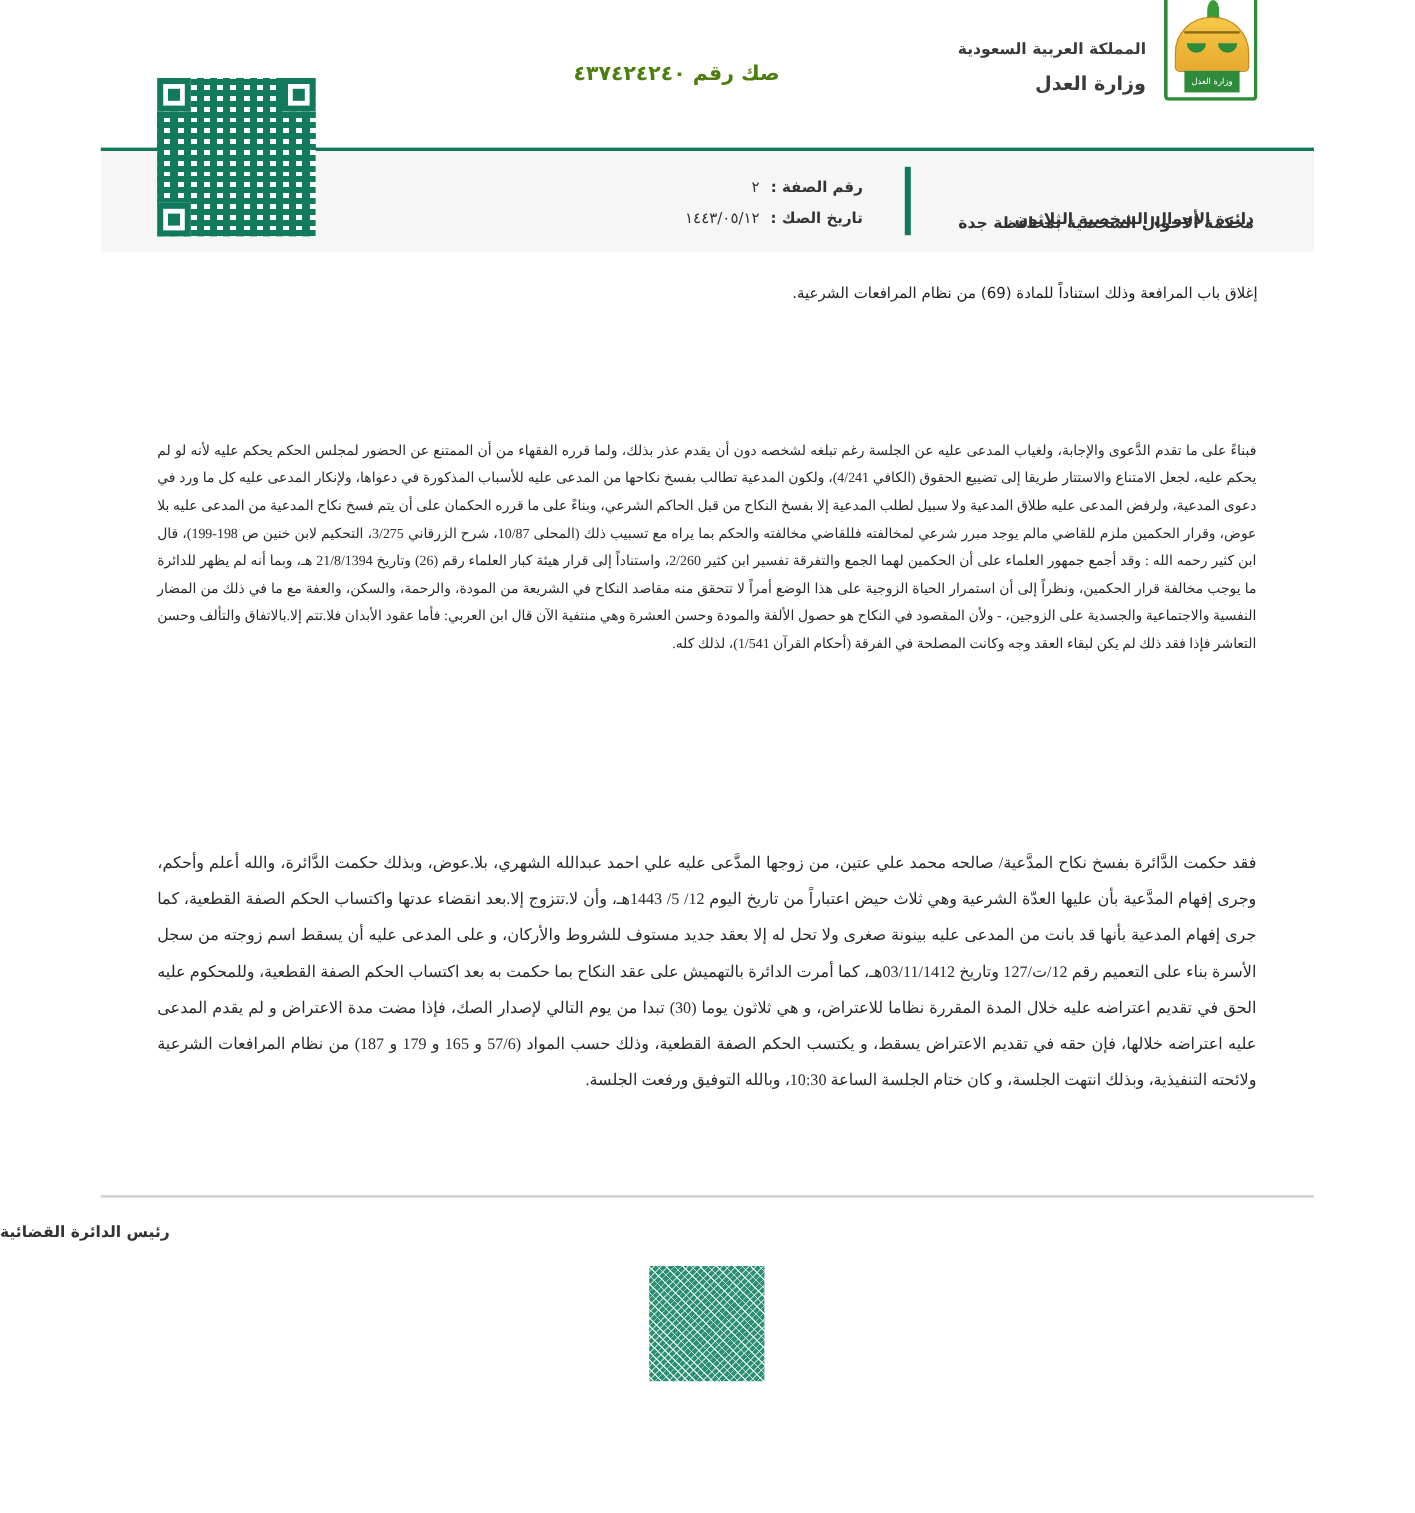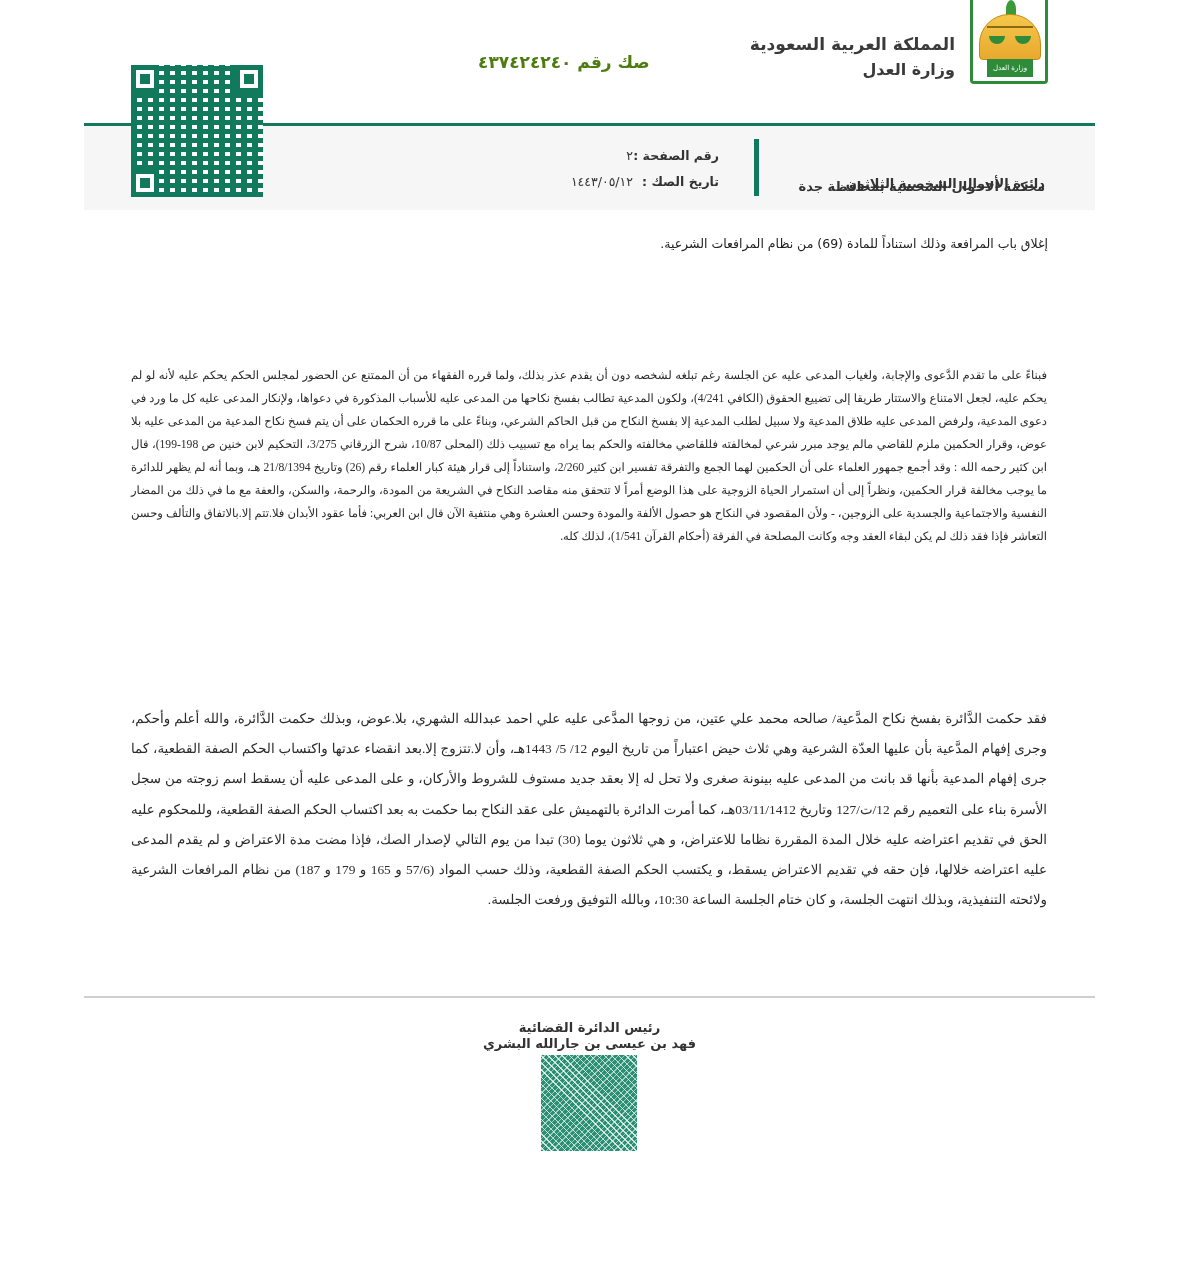--- a/index.html
+++ b/index.html
@@ -23,21 +23,21 @@
   .logo .scale-bar { position: absolute; left: 14px; top: 26px; width: 46px; height: 2px; background: #8a6a12; }
   .logo .pan { position: absolute; top: 36px; width: 16px; height: 8px; background: #2e8b3a; border-radius: 0 0 10px 10px; }
   .logo .pan.l { left: 16px; } .logo .pan.r { left: 42px; }
   .logo .band {
     position: absolute; left: 14px; bottom: 4px; width: 46px; height: 18px;
     background: #2e8b3a; color: #fff; font-size: 7px; text-align: center; line-height: 18px;
   }
 
   .country {
     position: absolute; right: 224px; top: 34px; direction: rtl;
-    font-family: "DejaVu Sans", sans-serif; font-weight: bold; font-size: 17px; color: #3a3a3a;
+    font-family: "DejaVu Sans", sans-serif; font-weight: bold; font-size: 13px; color: #3a3a3a;
   }
   .ministry {
     position: absolute; right: 224px; top: 60px; direction: rtl;
     font-family: "DejaVu Sans", sans-serif; font-weight: bold; font-size: 16px; color: #3a3a3a;
   }
   .deed-no {
     position: absolute; left: 478px; top: 52px; direction: rtl;
     font-weight: bold; font-size: 17px; color: #4d7c0f; white-space: nowrap;
   }
 
@@ -80,21 +80,21 @@
   .para {
     position: absolute; left: 131px; width: 916px; direction: rtl; text-align: justify;
     text-align-last: right; color: #2a2a2a; font-family: Liberation Serif, serif;
   }
   .para.reasons { top: 364px; font-size: 11.6px; line-height: 23px; }
   .para.ruling { top: 704px; font-size: 13.4px; line-height: 30.2px; }
 
   .bottom-rule { position: absolute; left: 84px; top: 996px; width: 1011px; height: 2px; background: #cfcfcf; }
 
   .signer-title, .signer-name {
-    position: absolute; left: 0; width: 1179px; text-align: center; direction: rtl;
+    position: absolute; left: 0; width: 1179px; text-align: left; direction: rtl;
     font-weight: bold; font-size: 13px; color: #333;
   }
   .signer-title { top: 1020px; } .signer-name { top: 1036px; }
 
   .qr-bottom {
     position: absolute; left: 541px; top: 1055px; width: 96px; height: 96px;
     background:
       repeating-linear-gradient(45deg, #2b8f74 0 2px, #cfe6de 2px 3px, #2b8f74 3px 5px),
       repeating-linear-gradient(-45deg, rgba(255,255,255,0.55) 0 1px, transparent 1px 4px);
     background-blend-mode: screen;
@@ -131,33 +131,32 @@
     <div class="fp tl"></div>
     <div class="fp tr"></div>
     <div class="fp bl"></div>
   </div>
 
   <div class="court-name">محكمة الاحوال الشخصية بمحافظة جدة</div>
   <div class="circuit-name">دائرة الأحوال الشخصية الثلاثون</div>
   <div class="vbar"></div>
 
   <div class="meta-row page-no">
-    <span class="lbl">رقم الصفحة :</span>
+    <span class="lbl">رقم الصفة :</span>
     <span>٢</span>
   </div>
   <div class="meta-row deed-date">
     <span class="lbl">تاريخ الصك :</span>
     <span>١٤٤٣/٠٥/١٢</span>
   </div>
 
   <div class="intro-line">إغلاق باب المرافعة وذلك استناداً للمادة (69) من نظام المرافعات الشرعية.</div>
 
   <div class="para reasons">فبناءً على ما تقدم الدَّعوى والإجابة، ولغياب المدعى عليه عن الجلسة رغم تبلغه لشخصه دون أن يقدم عذر بذلك، ولما قرره الفقهاء من أن الممتنع عن الحضور لمجلس الحكم يحكم عليه لأنه لو لم يحكم عليه، لجعل الامتناع والاستتار طريقا إلى تضييع الحقوق (الكافي 4/241)، ولكون المدعية تطالب بفسخ نكاحها من المدعى عليه للأسباب المذكورة في دعواها، ولإنكار المدعى عليه كل ما ورد في دعوى المدعية، ولرفض المدعى عليه طلاق المدعية ولا سبيل لطلب المدعية إلا بفسخ النكاح من قبل الحاكم الشرعي، وبناءً على ما قرره الحكمان على أن يتم فسخ نكاح المدعية من المدعى عليه بلا عوض، وقرار الحكمين ملزم للقاضي مالم يوجد مبرر شرعي لمخالفته فللقاضي مخالفته والحكم بما يراه مع تسبيب ذلك (المحلى 10/87، شرح الزرقاني 3/275، التحكيم لابن خنين ص 198-199)، قال ابن كثير رحمه الله : وقد أجمع جمهور العلماء على أن الحكمين لهما الجمع والتفرقة تفسير ابن كثير 2/260، واستناداً إلى قرار هيئة كبار العلماء رقم (26) وتاريخ 21/8/1394 هـ، وبما أنه لم يظهر للدائرة ما يوجب مخالفة قرار الحكمين، ونظراً إلى أن استمرار الحياة الزوجية على هذا الوضع أمراً لا تتحقق منه مقاصد النكاح في الشريعة من المودة، والرحمة، والسكن، والعفة مع ما في ذلك من المضار النفسية والاجتماعية والجسدية على الزوجين، - ولأن المقصود في النكاح هو حصول الألفة والمودة وحسن العشرة وهي منتفية الآن قال ابن العربي: فأما عقود الأبدان فلا.تتم إلا.بالاتفاق والتألف وحسن التعاشر فإذا فقد ذلك لم يكن لبقاء العقد وجه وكانت المصلحة في الفرقة (أحكام القرآن 1/541)، لذلك كله.</div>
 
   <div class="para ruling">فقد حكمت الدَّائرة بفسخ نكاح المدَّعية/ صالحه محمد علي عتين، من زوجها المدَّعى عليه علي احمد عبدالله الشهري، بلا.عوض، وبذلك حكمت الدَّائرة، والله أعلم وأحكم، وجرى إفهام المدَّعية بأن عليها العدّة الشرعية وهي ثلاث حيض اعتباراً من تاريخ اليوم 12/ 5/ 1443هـ، وأن لا.تتزوج إلا.بعد انقضاء عدتها واكتساب الحكم الصفة القطعية، كما جرى إفهام المدعية بأنها قد بانت من المدعى عليه بينونة صغرى ولا تحل له إلا بعقد جديد مستوف للشروط والأركان، و على المدعى عليه أن يسقط اسم زوجته من سجل الأسرة بناء على التعميم رقم 12/ت/127 وتاريخ 03/11/1412هـ، كما أمرت الدائرة بالتهميش على عقد النكاح بما حكمت به بعد اكتساب الحكم الصفة القطعية، وللمحكوم عليه الحق في تقديم اعتراضه عليه خلال المدة المقررة نظاما للاعتراض، و هي ثلاثون يوما (30) تبدا من يوم التالي لإصدار الصك، فإذا مضت مدة الاعتراض و لم يقدم المدعى عليه اعتراضه خلالها، فإن حقه في تقديم الاعتراض يسقط، و يكتسب الحكم الصفة القطعية، وذلك حسب المواد (57/6 و 165 و 179 و 187) من نظام المرافعات الشرعية ولائحته التنفيذية، وبذلك انتهت الجلسة، و كان ختام الجلسة الساعة 10:30، وبالله التوفيق ورفعت الجلسة.</div>
 
   <div class="bottom-rule"></div>
 
   <div class="signer-title">رئيس الدائرة القضائية</div>
-  <div class="signer-name">فهد بن عيسى بن جارالله البشري</div>
 
   <div class="qr-bottom"></div>
 </div>
 
 </body></html>

